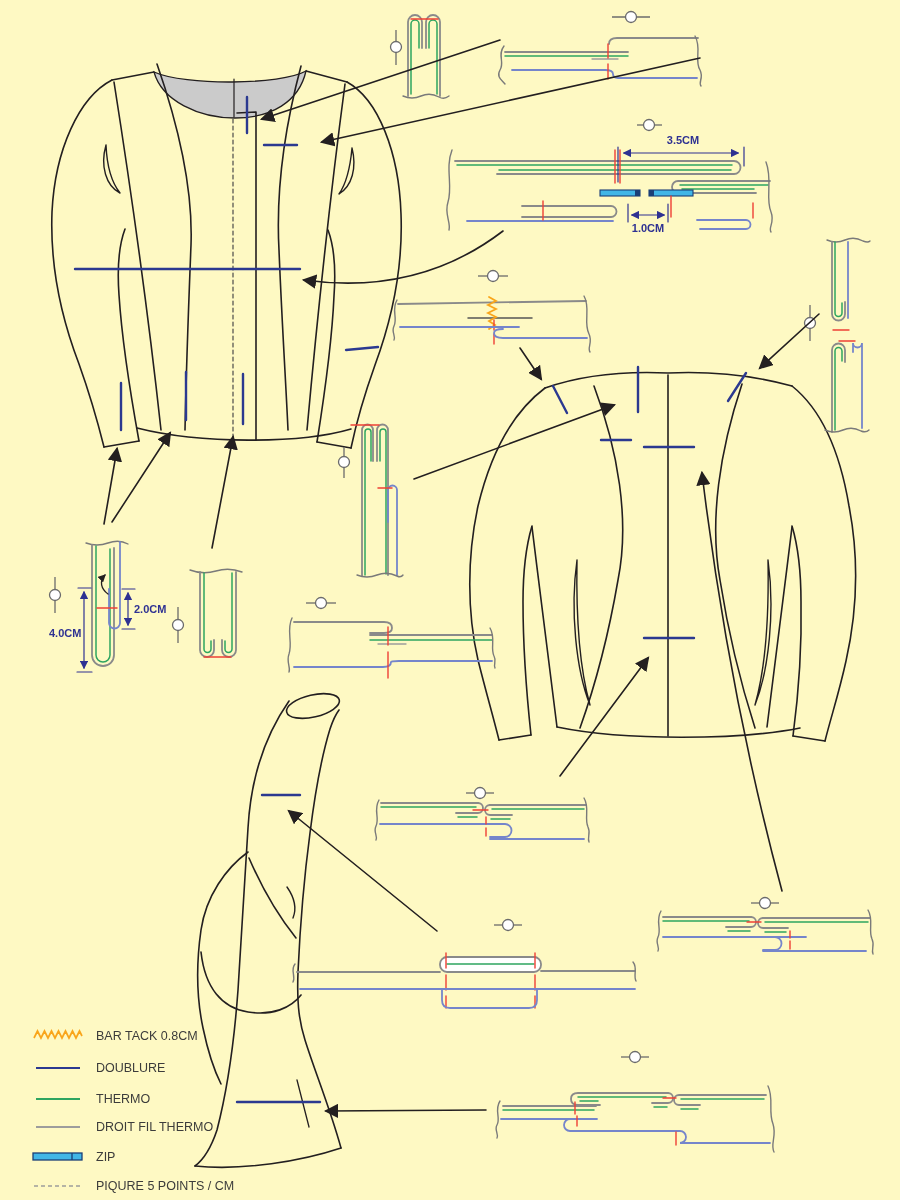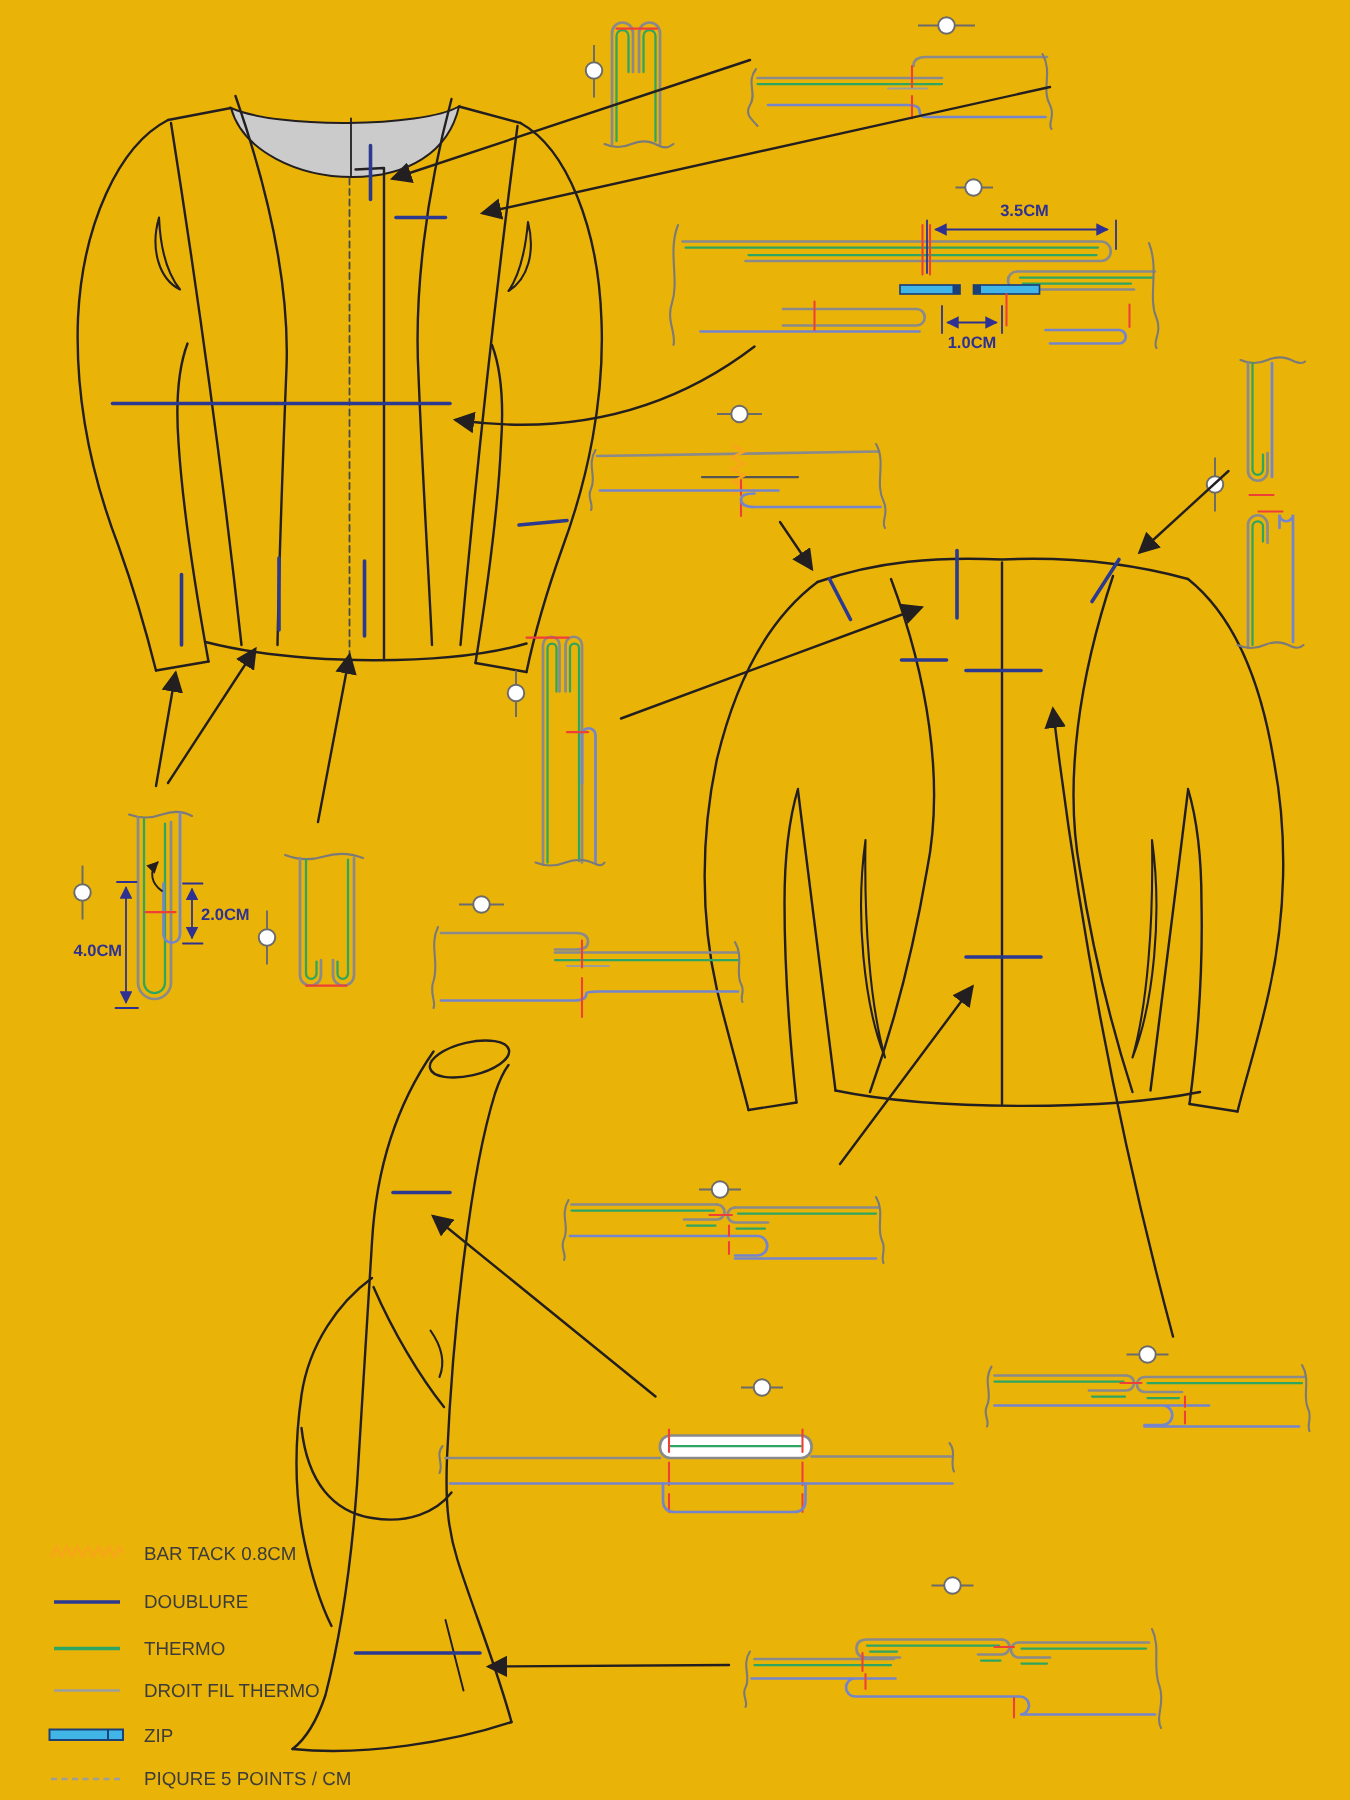--- a/index.html
+++ b/index.html
@@ -1,16 +1,16 @@
 <!DOCTYPE html>
 <html><head>
 <meta charset="utf-8">
 <style>
   html,body{margin:0;padding:0;background:#fff;}
-  #stage{position:relative;width:900px;height:1200px;background:#eab308;overflow:hidden;}
+  #stage{position:relative;width:900px;height:1200px;background:#fef9c3;overflow:hidden;}
   svg{display:block;}
   text{font-family:"Liberation Sans",sans-serif;}
   .dim-label{font-size:11px;font-weight:700;fill:#2E3192;}
   .legend-label{font-size:12.5px;fill:#3C3C3B;}
 </style>
 </head>
 <body>
 
 <div id="stage">
 <svg viewBox="0 0 900 1200" width="900" height="1200">

